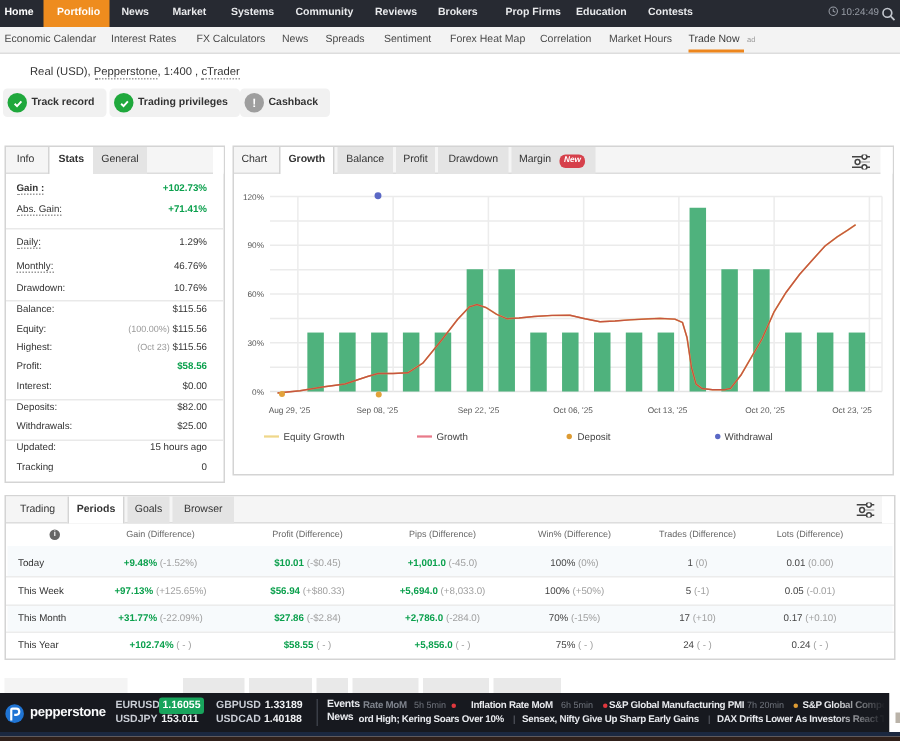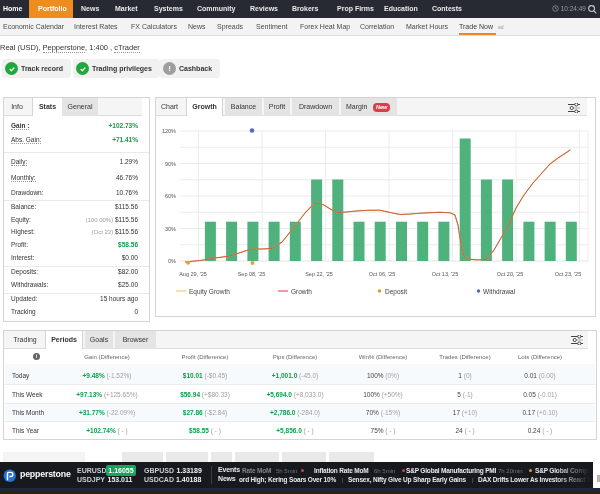--- a/index.html
+++ b/index.html
@@ -9,21 +9,21 @@
 body{position:relative;}
 
 #topnav{position:absolute;left:0;top:0;width:600px;height:18px;background:#272a32;}
 #topnav .it{position:absolute;top:0;height:18px;line-height:18px;font-size:7px;font-weight:bold;color:#fff;}
 #pfblk{position:absolute;left:29px;top:0;width:44px;height:17.5px;background:#ee8c1e;}
 #clock{position:absolute;right:14px;top:0;height:18px;line-height:18px;font-size:6.5px;color:#989da6;}
 
 #subnav{position:absolute;left:0;top:18px;width:600px;height:18px;background:#f3f3f3;border-bottom:1px solid #ddd;}
 #subnav .it{position:absolute;top:0;height:18px;line-height:18px;font-size:7px;color:#4a4a4a;}
 
-#acct{position:absolute;left:0;top:43px;font-size:7.5px;color:#333;}
+#acct{position:absolute;left:20px;top:43px;font-size:7.5px;color:#333;}
 .dotu{border-bottom:1px dotted #999;}
 
 .badge{position:absolute;top:59px;height:19px;background:#f1f1f1;border-radius:3px;display:flex;align-items:center;padding:0 8px 0 3px;font-size:7px;font-weight:bold;color:#333;}
 .bico{width:13px;height:13px;border-radius:50%;margin-right:3px;display:flex;align-items:center;justify-content:center;color:#fff;font-size:8px;font-weight:bold;flex:none;}
 
 .panel{position:absolute;background:#fff;border:1px solid #d4d4d4;}
 .tabbar{position:absolute;left:0;top:0;width:100%;background:#f5f5f5;border-bottom:1px solid #ddd;}
 .tab{position:absolute;top:0;font-size:7px;color:#333;text-align:center;}
 .tab.grey{background:#e4e4e4;}
 .tab.act{background:#fff;font-weight:bold;border-left:1px solid #d4d4d4;border-right:1px solid #d4d4d4;}

